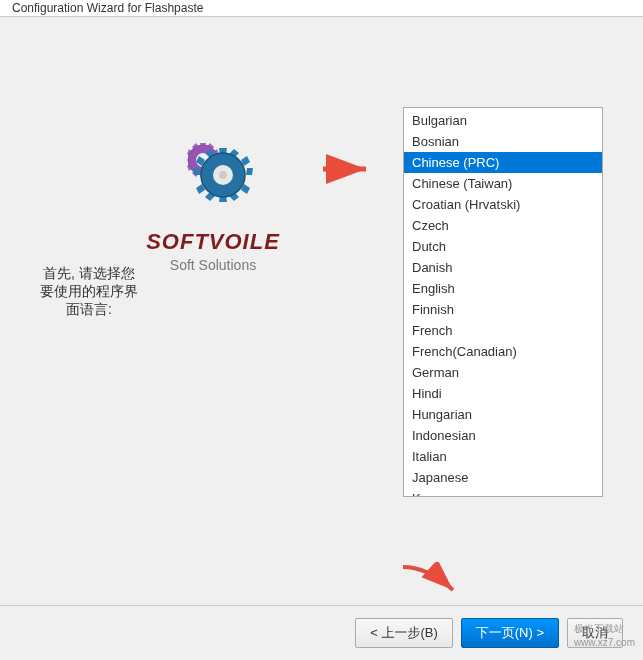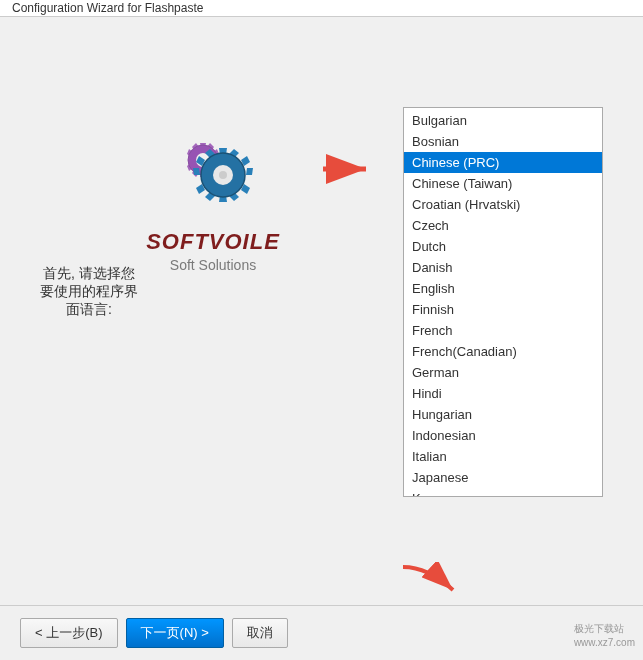--- a/index.html
+++ b/index.html
@@ -129,21 +129,21 @@
     .bottom-bar {
       position: absolute;
       bottom: 0;
       left: 0;
       right: 0;
       height: 55px;
       background: #f0f0f0;
       border-top: 1px solid #ccc;
       display: flex;
       align-items: center;
-      justify-content: flex-start;
+      justify-content: flex-end;
       padding: 0 20px;
       gap: 8px;
     }
 
     .btn {
       padding: 5px 14px;
       font-size: 13px;
       border: 1px solid #aaa;
       background: linear-gradient(to bottom, #f8f8f8, #e8e8e8);
       cursor: pointer;

